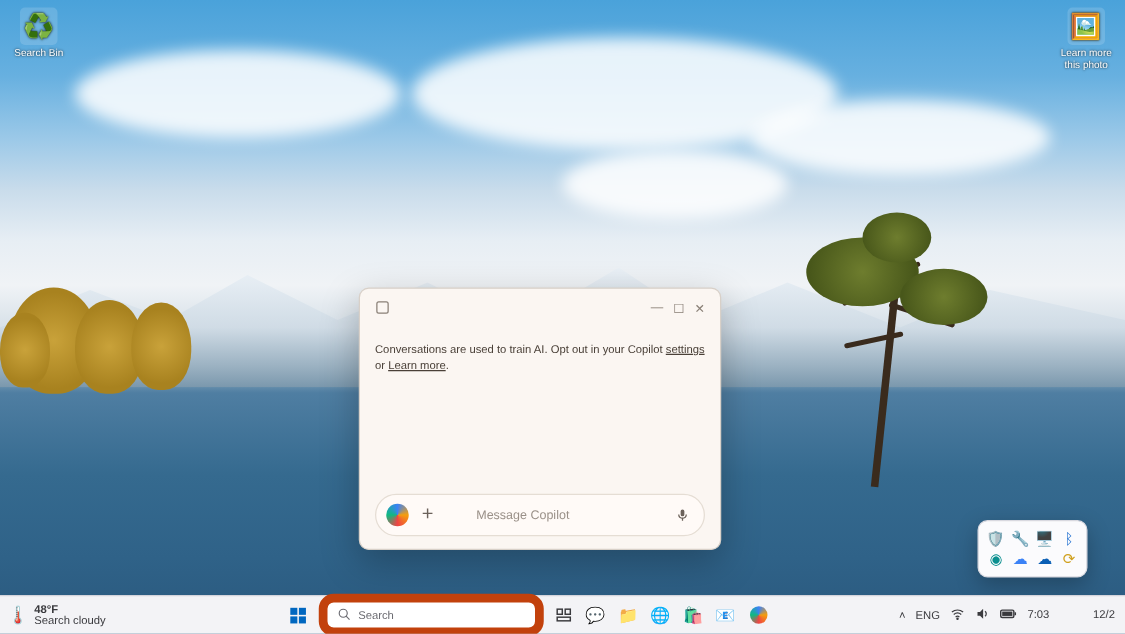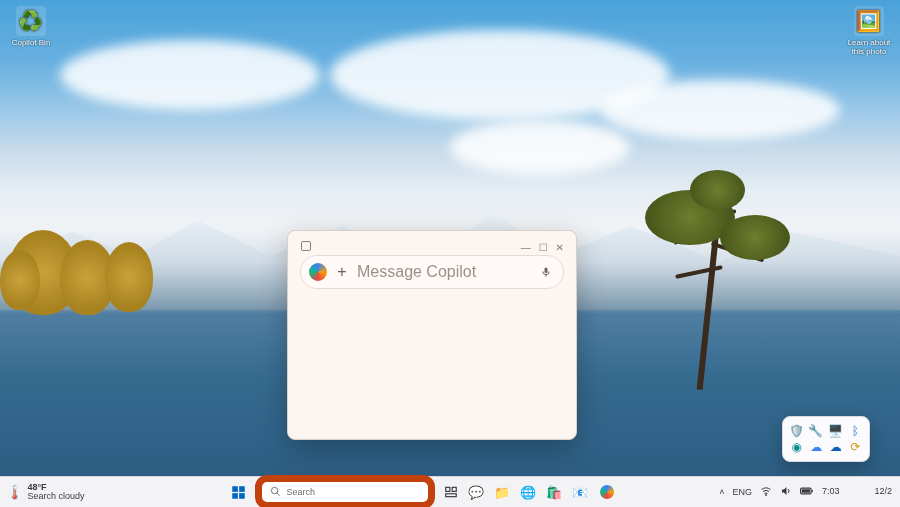--- a/index.html
+++ b/index.html
@@ -50,21 +50,21 @@
   #copilot{position:absolute;left:287px;top:230px;width:290px;height:210px;background:#fbf6f2;border:1px solid #d8d0c8;border-radius:8px;box-shadow:0 10px 30px rgba(0,0,0,.25);padding:8px 12px 10px;box-sizing:border-box;display:flex;flex-direction:column;}
   #copilot .titlebar{height:16px;display:flex;align-items:center;justify-content:space-between;font-size:9px;color:#7a7168;}
   #copilot .winbtns{display:flex;gap:8px;font-size:10px;color:#8a8077;}
   #copilot .winbtns span{cursor:default;}
   #copilot .body{flex:1;padding-top:18px;font-size:9px;line-height:1.4;color:#4a4038;}
   #copilot .body .lnk{text-decoration:underline;}
   #copilot .inputbar{height:32px;background:#fffaf7;border:1px solid #e5ddd4;border-radius:20px;display:flex;align-items:center;padding:0 8px;gap:6px;}
   #copilot .inputbar .ci{width:18px;height:18px;border-radius:50%;display:flex;align-items:center;justify-content:center;font-size:12px;color:#6b615a;}
   #copilot .inputbar .logo{background:conic-gradient(#3b82f6,#f59e0b,#ef4444,#10b981,#3b82f6);}
   #copilot .inputbar .plus{font-size:16px;font-weight:500;}
-  #copilot .inputbar .msg{flex:1;font-size:16px;color:#9a9088;}
+  #copilot .inputbar .msg{flex:1;font-size:10px;color:#9a9088;margin-left:24px;}
   #copilot .inputbar .mic svg{width:12px;height:12px;fill:#6b615a;}
 
   
   #tray-popup{position:absolute;right:30px;bottom:45px;width:88px;height:46px;background:#fbfbfd;border:1px solid #d9d9e0;border-radius:8px;box-shadow:0 6px 18px rgba(0,0,0,.25);display:flex;flex-wrap:wrap;align-content:center;justify-content:space-around;padding:4px;box-sizing:border-box;}
   #tray-popup .ti{width:16px;height:16px;font-size:12px;display:flex;align-items:center;justify-content:center;}
 
   
   #taskbar{position:absolute;left:0;bottom:0;width:900px;height:30px;background:#f3f3f6;border-top:1px solid #d4d4dc;display:flex;align-items:center;font-size:9px;color:#3a3a3e;}
   #tb-left{display:flex;align-items:center;gap:4px;padding-left:6px;width:120px;}
   #tb-left .wicon{font-size:14px;}
@@ -96,39 +96,42 @@
     <div class="branch b1"></div>
       <div class="branch b2"></div>
       <div class="branch b3"></div>
     <div class="can cn1"></div>
       <div class="can cn2"></div>
       <div class="can cn3"></div>
   </div>
 
   <div id="recycle" class="desk-icon">
     <div class="glyph">♻️</div>
-    <div>Copilot Bin</div>
+    <div>Search Bin</div>
   </div>
   <div id="photoinfo" class="desk-icon">
     <div class="glyph">🖼️</div>
-    <div>Learn about this photo</div>
+    <div>Learn more this photo</div>
   </div>
 
   <div id="copilot">
     <div class="titlebar">
       <span>
         <svg width="12" height="12" viewBox="0 0 24 24">
             <rect x="3" y="3" width="18" height="18" rx="3" fill="none" stroke="#8a8077" stroke-width="2"></rect>
           </svg>
       </span>
       <div class="winbtns">
         <span>—</span>
         <span>☐</span>
         <span>✕</span>
       </div>
+    </div>
+    <div class="body">
+      <span>Conversations are used to train AI. Opt out in your Copilot </span><span class="lnk">settings</span><span> or </span><span class="lnk">Learn more</span><span>.</span>
     </div>
     <div class="inputbar">
       <div class="ci logo"></div>
       <div class="ci plus">+</div>
       <div class="msg">Message Copilot</div>
       <div class="ci mic">
         <svg viewBox="0 0 24 24">
             <path d="M12 14a3 3 0 0 0 3-3V6a3 3 0 0 0-6 0v5a3 3 0 0 0 3 3zm5-3a5 5 0 0 1-10 0H5a7 7 0 0 0 6 6.9V21h2v-3.1A7 7 0 0 0 19 11z"></path>
           </svg>
       </div>

